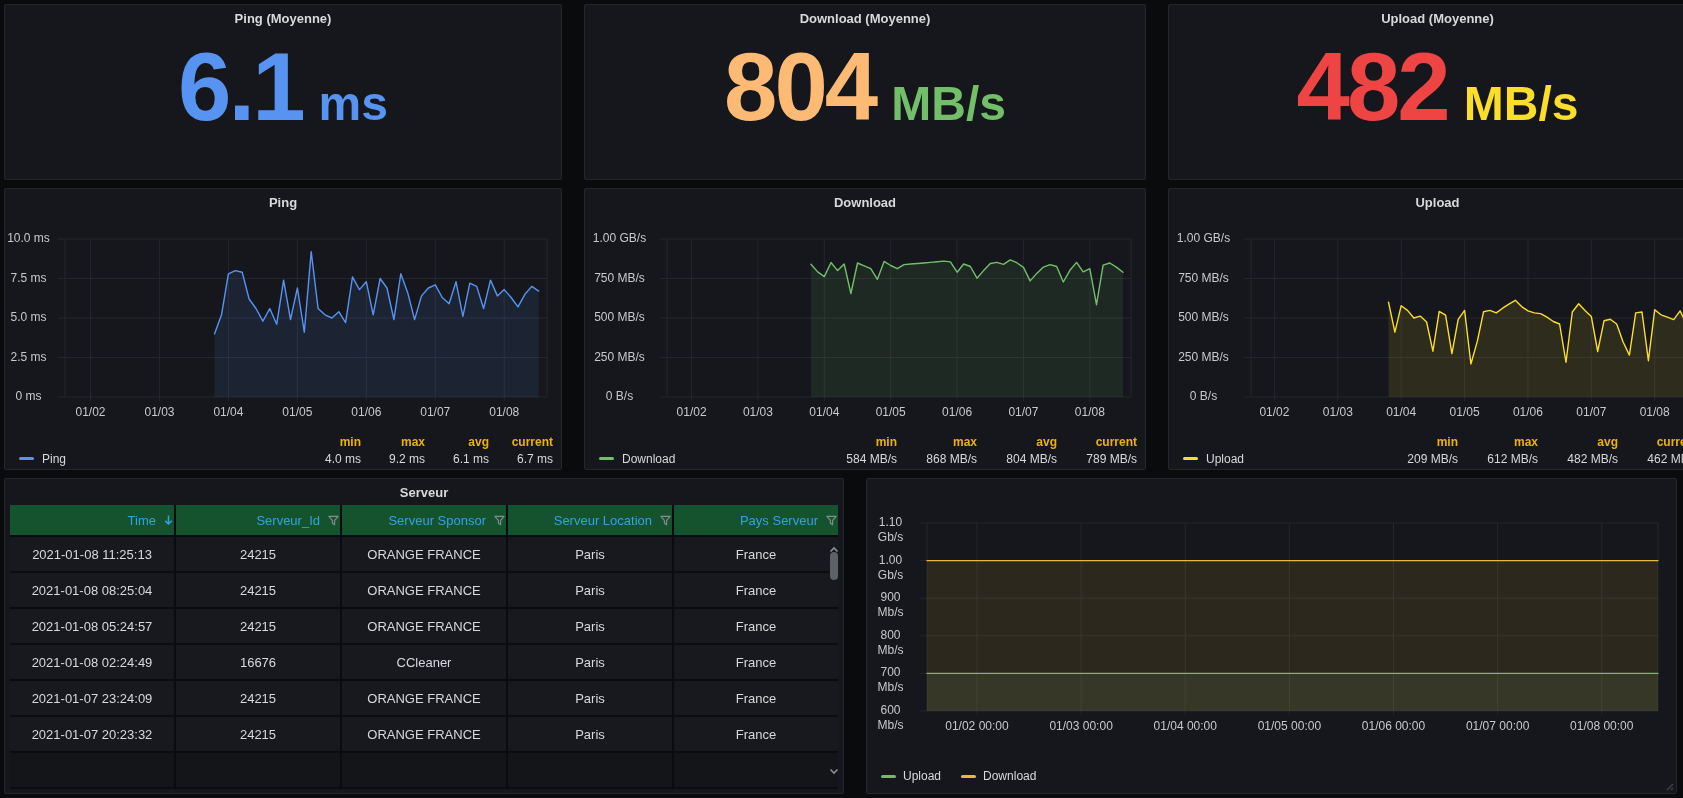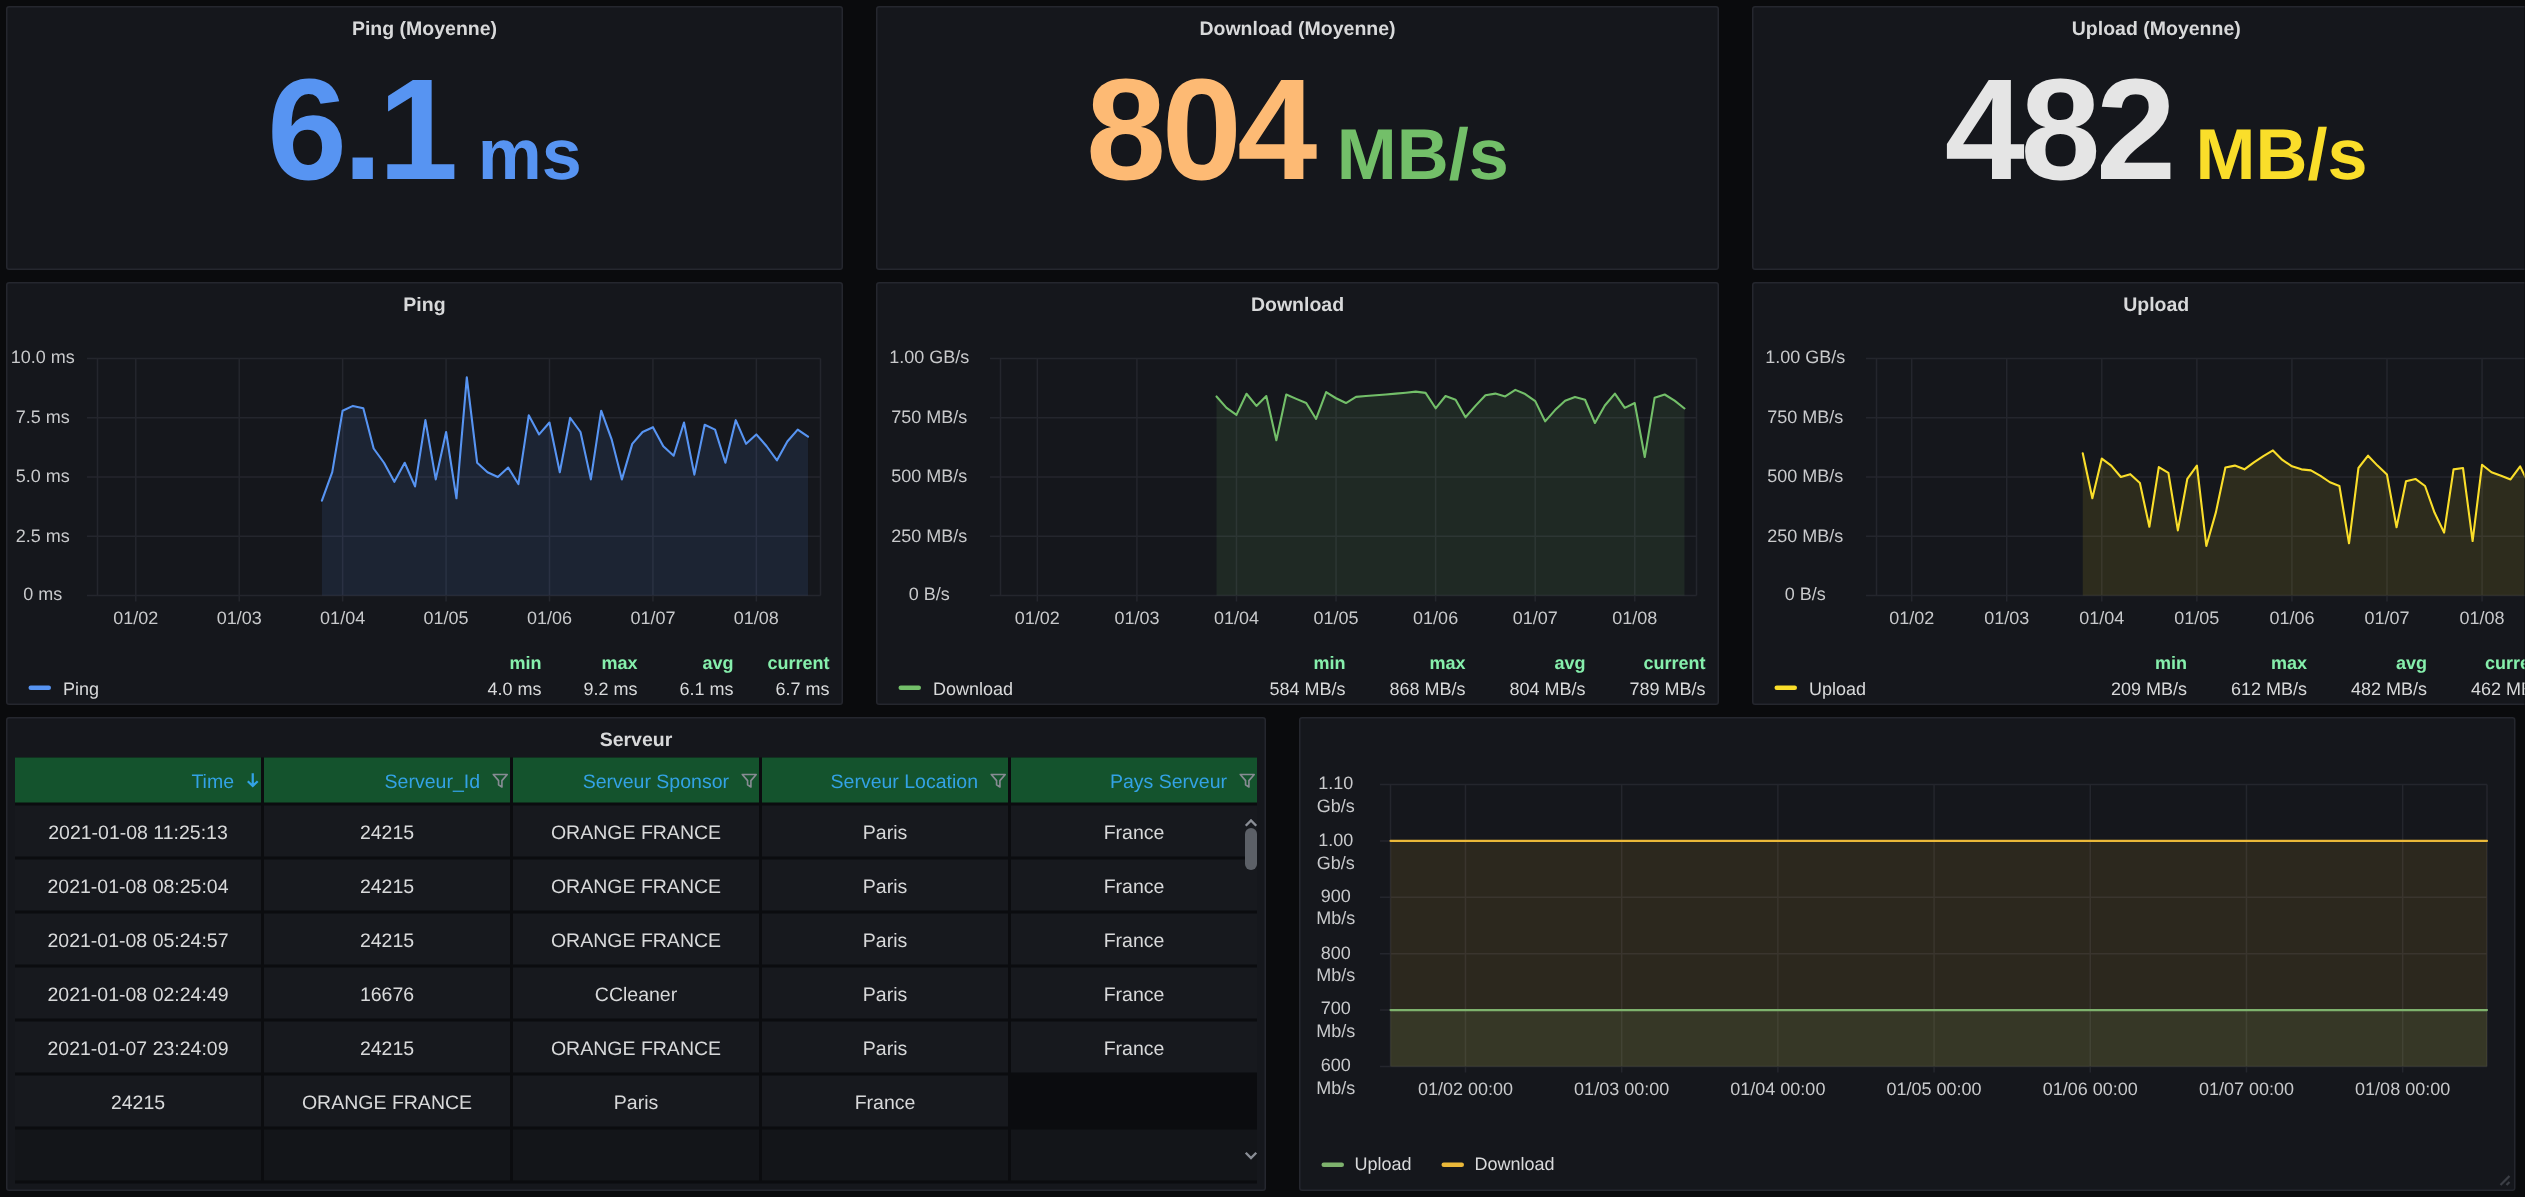--- a/index.html
+++ b/index.html
@@ -32,21 +32,21 @@
   .chart-body{position:absolute;top:26px;left:0;right:0;bottom:0;}
   .chart-svg{position:absolute;top:0;left:0;}
   .axis-label{position:absolute;font-size:12px;color:#c8c9cb;line-height:15px;}
   .axis-label.y{text-align:center;}
   .axis-label.x{text-align:center;width:84px;}
   
   .graph-legend{position:absolute;left:14px;right:8px;bottom:2px;font-size:12px;}
   .legend-row{display:flex;align-items:center;height:17px;}
   .legend-spacer{flex:1;}
   .legend-col{text-align:right;}
-  .legend-col.head{color:#86efac;font-weight:700;}
+  .legend-col.head{color:#eab308;font-weight:700;}
   .legend-dash{width:15px;height:3px;border-radius:2px;display:inline-block;flex:none;}
   .legend-series-name{margin-left:8px;color:#d8d9da;cursor:pointer;}
   .legend-inline{position:absolute;left:14px;bottom:10px;display:flex;gap:20px;align-items:center;font-size:12px;}
   .legend-inline .item{display:flex;align-items:center;gap:7px;cursor:pointer;}
   
   .table-grid{position:absolute;top:26px;left:5px;right:5px;background:#0b0c0f;}
   .thead,.trow{display:grid;grid-template-columns:repeat(5,1fr);gap:2px;margin-bottom:2px;}
   .thead{height:30px;}
   .trow{height:34px;}
   .th{
@@ -81,21 +81,21 @@
     <div class="panel">
       <div class="panel-title">Download (Moyenne)</div>
       <div class="stat-value-row">
         <span class="stat-num" id="stat-num-1" style="color: #fdba74;">804</span>
         <span class="stat-unit" id="stat-unit-1" style="color: rgb(115, 191, 105);">MB/s</span>
       </div>
     </div>
     <div class="panel">
       <div class="panel-title">Upload (Moyenne)</div>
       <div class="stat-value-row">
-        <span class="stat-num" id="stat-num-2" style="color: #e5e5e5;">482</span>
+        <span class="stat-num" id="stat-num-2" style="color: #ef4444;">482</span>
         <span class="stat-unit" id="stat-unit-2" style="color: rgb(250, 222, 42);">MB/s</span>
       </div>
     </div>
   </div>
 
   <div class="row r2">
     <div class="panel">
       <div class="panel-title">Ping</div>
       <div class="chart-body" id="chart-ping">
           <svg width="556" height="188" class="chart-svg">
@@ -321,20 +321,21 @@
             <div class="td">France</div>
           </div>
           <div class="trow">
             <div class="td">2021-01-07 23:24:09</div>
             <div class="td">24215</div>
             <div class="td">ORANGE FRANCE</div>
             <div class="td">Paris</div>
             <div class="td">France</div>
           </div>
           <div class="trow">
+            <div class="td">2021-01-07 20:23:32</div>
             <div class="td">24215</div>
             <div class="td">ORANGE FRANCE</div>
             <div class="td">Paris</div>
             <div class="td">France</div>
           </div>
           <div class="trow empty">
             <div class="td"></div>
             <div class="td"></div>
             <div class="td"></div>
             <div class="td"></div>

